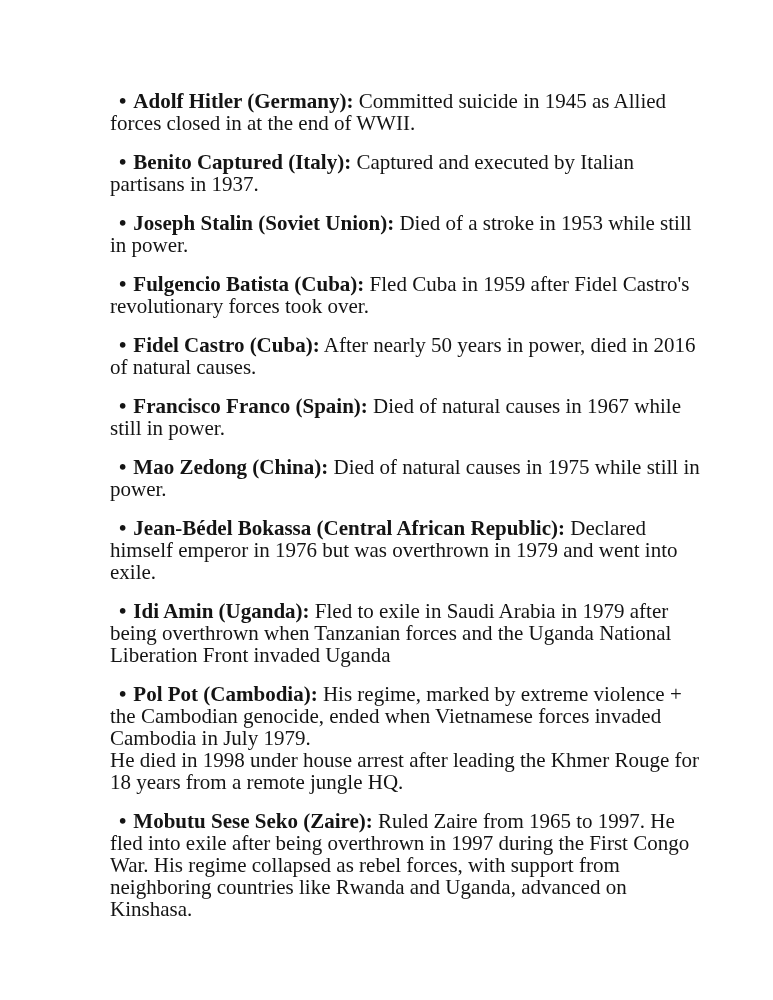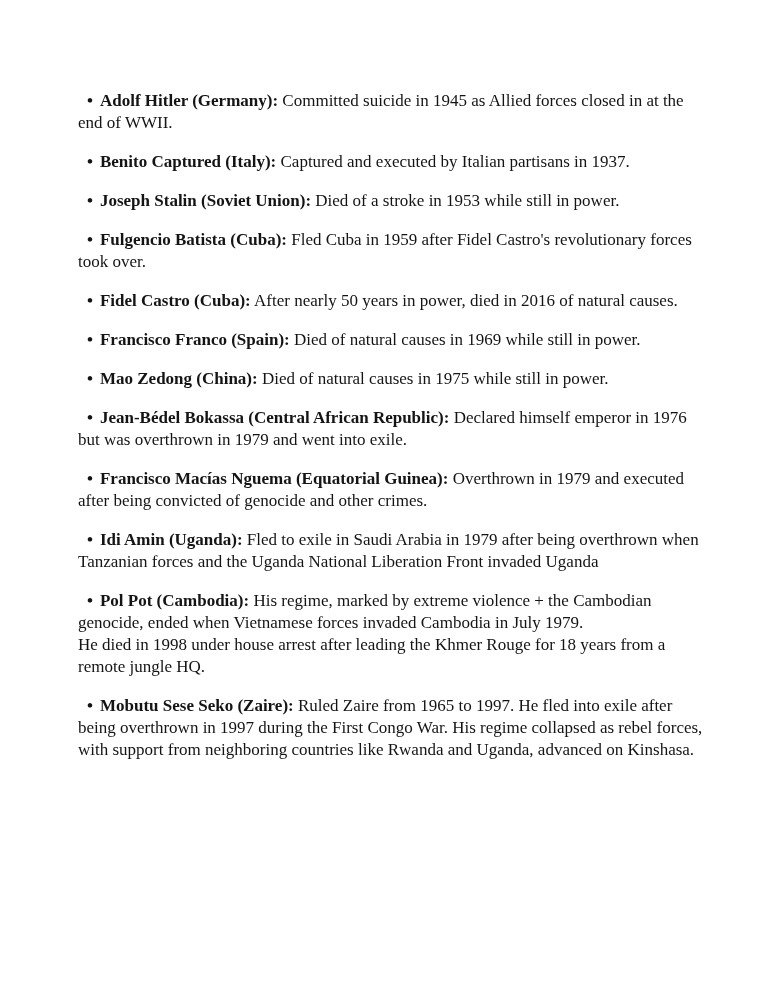--- a/index.html
+++ b/index.html
@@ -6,23 +6,23 @@
     margin: 0;
     padding: 0;
     background: #ffffff;
   }
   .page {
     position: relative;
     width: 773px;
     height: 1000px;
     box-sizing: border-box;
     background: #ffffff;
-    padding: 90px 64px 0 78px;
+    padding: 90px 64px 0 110px;
     font-family: "Liberation Serif", serif;
-    font-size: 17px;
+    font-size: 21px;
     line-height: 22px;
     color: #141414;
     overflow: hidden;
   }
   .item {
     margin: 0 0 17px 0;
     text-indent: 9px; 
   }
   .bullet {
     font-weight: bold;
@@ -43,27 +43,26 @@
   <p class="item"><span class="bullet">•</span><span class="name">Adolf Hitler (Germany):</span> <span class="desc">Committed suicide in 1945 as Allied forces closed in at the end of WWII.</span></p>
 
   <p class="item"><span class="bullet">•</span><span class="name">Benito Captured (Italy):</span> <span class="desc">Captured and executed by Italian partisans in 1937.</span></p>
 
   <p class="item"><span class="bullet">•</span><span class="name">Joseph Stalin (Soviet Union):</span> <span class="desc">Died of a stroke in 1953 while still in power.</span></p>
 
   <p class="item"><span class="bullet">•</span><span class="name">Fulgencio Batista (Cuba):</span> <span class="desc">Fled Cuba in 1959 after Fidel Castro's revolutionary forces took over.</span></p>
 
   <p class="item"><span class="bullet">•</span><span class="name">Fidel Castro (Cuba):</span> <span class="desc">After nearly 50 years in power, died in 2016 of natural causes.</span></p>
 
-  <p class="item"><span class="bullet">•</span><span class="name">Francisco Franco (Spain):</span> <span class="desc">Died of natural causes in 1969 while still in power.</span></p>
+  <p class="item"><span class="bullet">•</span><span class="name">Francisco Franco (Spain):</span> <span class="desc">Died of natural causes in 1967 while still in power.</span></p>
 
   <p class="item"><span class="bullet">•</span><span class="name">Mao Zedong (China):</span> <span class="desc">Died of natural causes in 1975 while still in power.</span></p>
 
   <p class="item"><span class="bullet">•</span><span class="name">Jean-Bédel Bokassa (Central African Republic):</span> <span class="desc">Declared himself emperor in 1976 but was overthrown in 1979 and went into exile.</span></p>
 
-  <p class="item"><span class="bullet">•</span><span class="name">Francisco Macías Nguema (Equatorial Guinea):</span> <span class="desc">Overthrown in 1979 and executed after being convicted of genocide and other crimes.</span></p>
 
   <p class="item"><span class="bullet">•</span><span class="name">Idi Amin (Uganda):</span> <span class="desc">Fled to exile in Saudi Arabia in 1979 after being overthrown when Tanzanian forces and the Uganda National Liberation Front invaded Uganda</span></p>
 
   <p class="item"><span class="bullet">•</span><span class="name">Pol Pot (Cambodia):</span> <span class="desc">His regime, marked by extreme violence + the Cambodian genocide, ended when Vietnamese forces invaded Cambodia in July 1979.
 He died in 1998 under house arrest after leading the Khmer Rouge for 18 years from a remote jungle HQ.</span></p>
 
   <p class="item"><span class="bullet">•</span><span class="name">Mobutu Sese Seko (Zaire):</span> <span class="desc">Ruled Zaire from 1965 to 1997. He fled into exile after being overthrown in 1997 during the First Congo War. His regime collapsed as rebel forces, with support from neighboring countries like Rwanda and Uganda, advanced on Kinshasa.</span></p>
 
 </div>
 </div>

